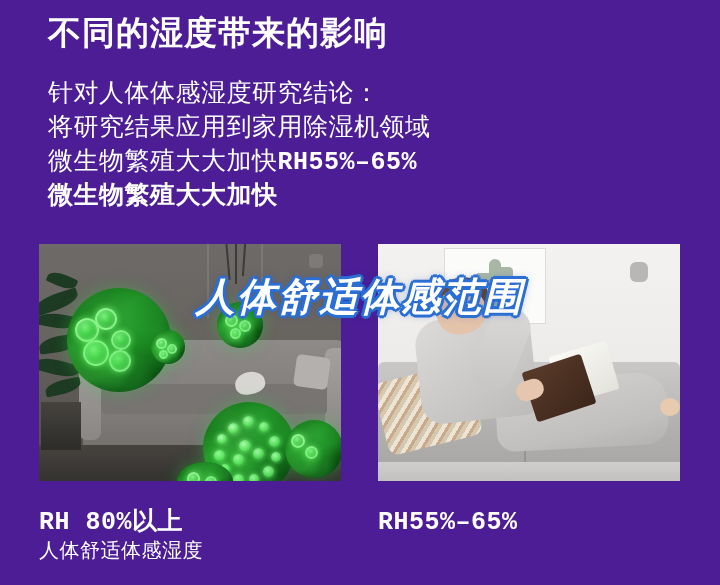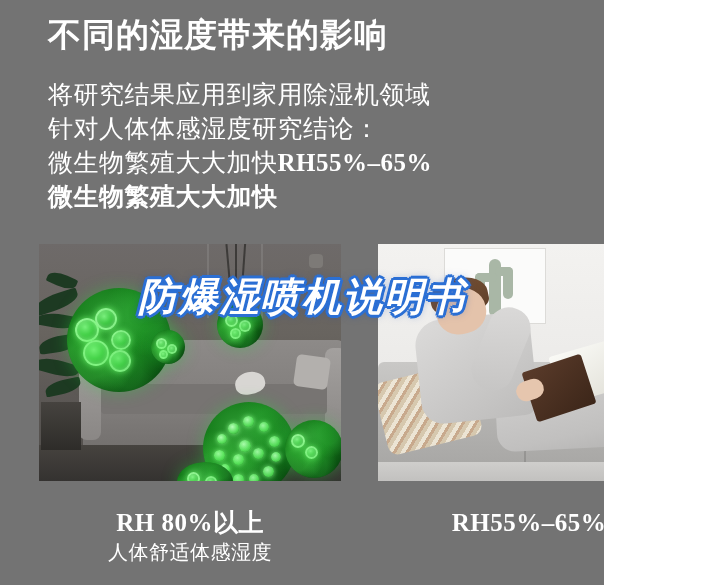--- a/index.html
+++ b/index.html
@@ -2,25 +2,25 @@
 <html><head>
 <meta charset="utf-8">
 <style>
   html, body {
     margin: 0;
     padding: 0;
     background: #ffffff;
   }
   #poster {
     position: relative;
-    width: 604px;
+    width: 720px;
     height: 585px;
-    background: #737373;
+    background: #4c1d95;
     overflow: hidden;
-    font-family: Liberation Serif, serif;
+    font-family: Liberation Mono, monospace;
     color: #ffffff;
     -webkit-font-smoothing: antialiased;
   }
 
   
   .headline {
     position: absolute;
     left: 48px;
     top: 16px;
     font-size: 33px;
@@ -387,21 +387,20 @@
       -3px  0   0 #2b6fd4,  3px  0   0 #2b6fd4,
        0   -3px 0 #2b6fd4,  0    3px 0 #2b6fd4,
        0 0 8px rgba(20,70,180,0.55);
   }
 
   
   .caption {
     position: absolute;
     top: 508px;
     width: 302px;
-    text-align: center;
   }
   .caption-left  { left: 39px; }
   .caption-right { left: 378px; }
   .caption-title {
     font-size: 25px;
     font-weight: bold;
     letter-spacing: 0.5px;
     line-height: 30px;
     white-space: nowrap;
   }
@@ -414,22 +413,22 @@
   }
 </style>
 </head>
 <body>
 
 <div id="poster">
 
   <div class="headline">不同的湿度带来的影响</div>
 
   <div class="body-copy">
+    <div class="copy-line">针对人体体感湿度研究结论：</div>
     <div class="copy-line">将研究结果应用到家用除湿机领域</div>
-    <div class="copy-line">针对人体体感湿度研究结论：</div>
     <div class="copy-line"><span>微生物繁殖大大加快</span><span class="b">RH55%–65%</span></div>
     <div class="copy-line bold">微生物繁殖大大加快</div>
   </div>
 
   <div class="photo photo-left">
     <div class="room-dark"></div>
     <div class="wall-seam s1"></div>
     <div class="wall-seam s2"></div>
     <div class="wall-knob"></div>
     <div class="pendant-cord"></div>
@@ -522,21 +521,21 @@
     <div class="body-torso"></div>
     <div class="arm-up"></div>
     <div class="hair"></div>
     <div class="head"></div>
     <div class="foot"></div>
     <div class="book-pages"></div>
     <div class="book-cover"></div>
     <div class="hand"></div>
   </div>
 
-  <div class="watermark">防爆湿喷机说明书</div>
+  <div class="watermark">人体舒适体感范围</div>
 
   <div class="caption caption-left">
     <div class="caption-title">RH 80%以上</div>
     <div class="caption-sub">人体舒适体感湿度</div>
   </div>
 
   <div class="caption caption-right">
     <div class="caption-title">RH55%–65%</div>
   </div>
 

